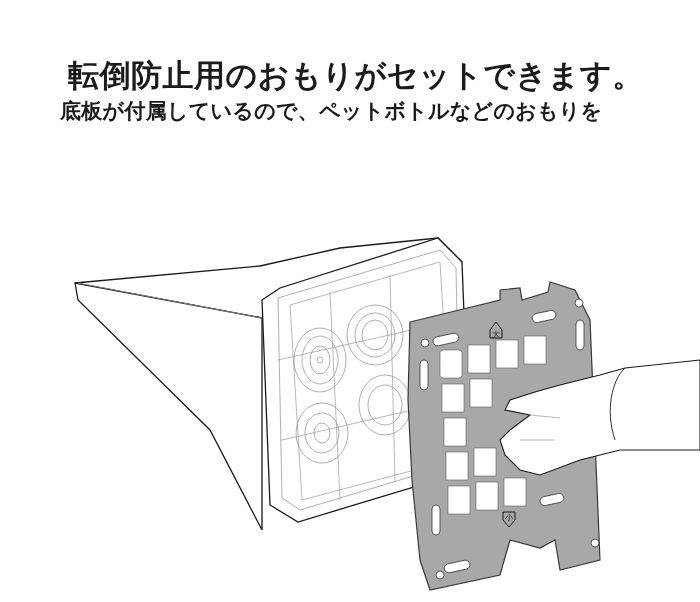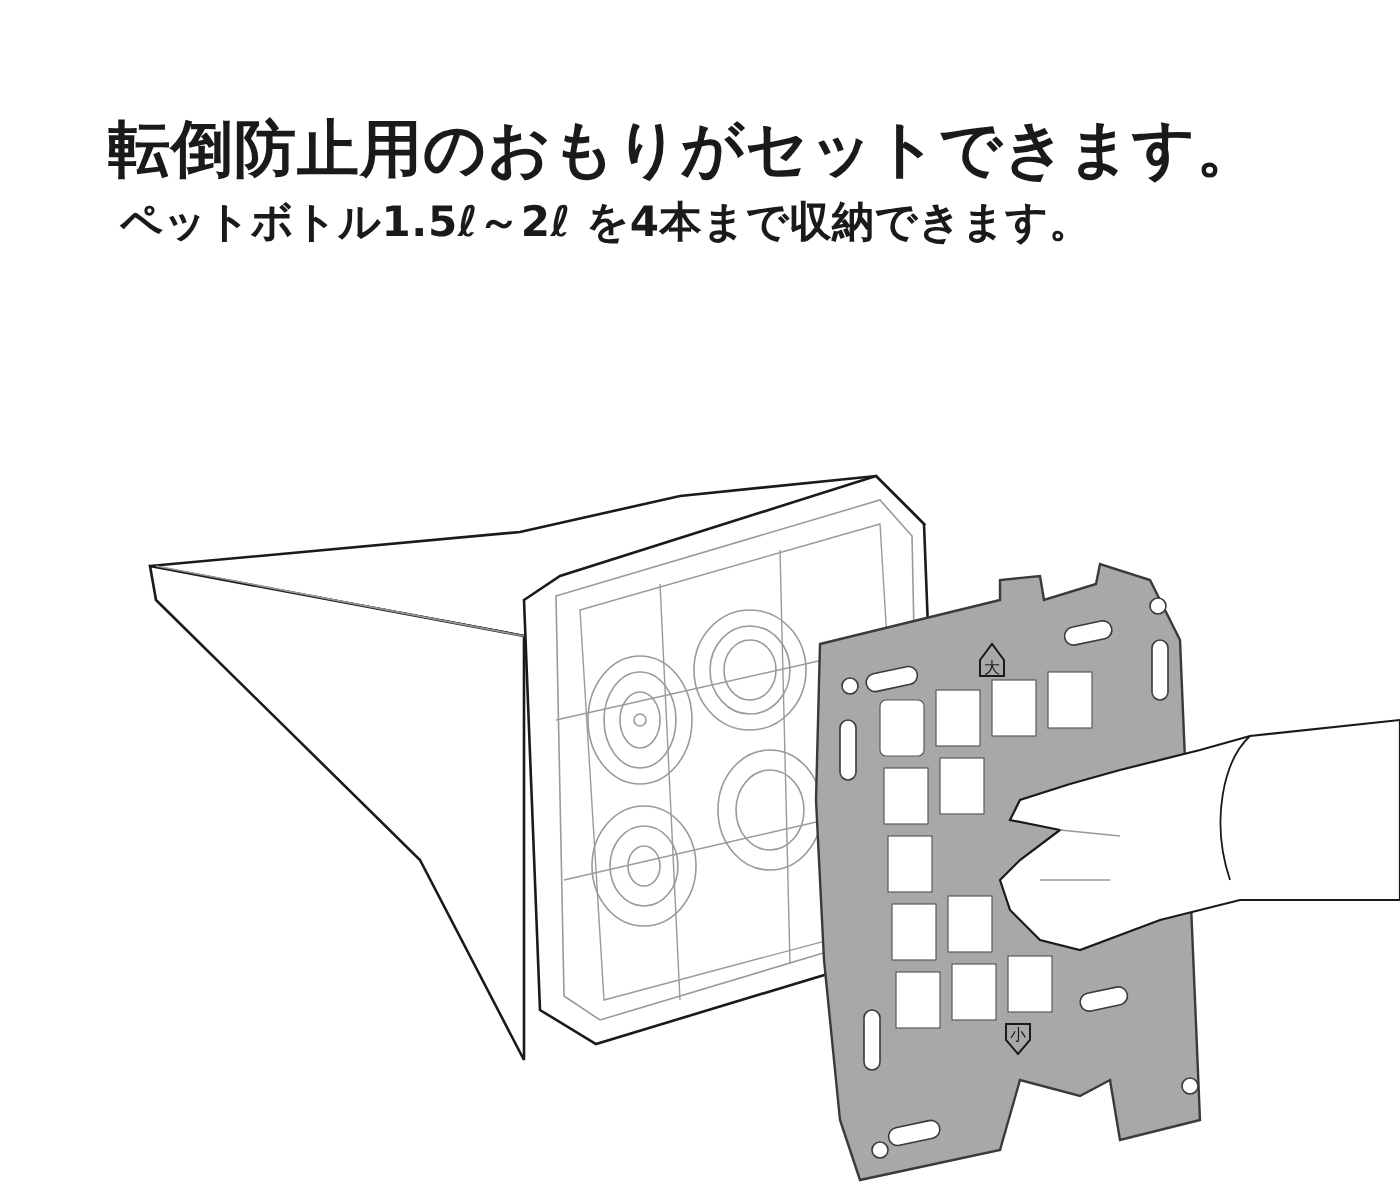--- a/index.html
+++ b/index.html
@@ -2,42 +2,42 @@
 <html><head>
 <meta charset="utf-8">
 <style>
   html, body { margin: 0; padding: 0; background: #ffffff; }
   body {
     width: 700px; height: 602px; overflow: hidden; position: relative;
     font-family: "DejaVu Sans", "Liberation Sans", sans-serif;
     color: #1a1a1a;
   }
   .headline {
-    position: absolute; left: 54px; top: 34px;
+    position: absolute; left: 68px; top: 34px;
     font-size: 31px; font-weight: bold; letter-spacing: 0.5px;
     white-space: nowrap; line-height: 40px;
   }
   .body-text {
     position: absolute; left: 60px; top: 94px;
     font-size: 21px; font-weight: bold; line-height: 34px;
     white-space: nowrap; letter-spacing: 0.3px;
   }
   .body-text div { height: 34px; }
   .illustration {
     position: absolute; left: 0; top: 210px; width: 700px; height: 392px;
   }
   svg text { font-family: "DejaVu Sans", sans-serif; }
 </style>
 </head>
 <body>
 
 <h1 class="headline">転倒防止用のおもりがセットできます。</h1>
 
 <div class="body-text">
-  <div>ペットボトル1.5ℓ～2ℓ を4本まで収納できます。</div>
+  <div>底板が付属しているので、ペットボトルなどのおもりを</div>
 </div>
 
 <div class="illustration">
   <svg width="700" height="392" viewBox="0 210 700 392" xmlns="http://www.w3.org/2000/svg">
 
     <g>
       <path d="M75 283 L260 266 L340 248 L438 238 L462 262 L262 318 Z" fill="#ffffff" stroke="#1a1a1a" stroke-width="1.3"></path>
       <path d="M75 283 L78 300 L210 430 L262 530 L262 318 Z" fill="#ffffff" stroke="#1a1a1a" stroke-width="1.3"></path>
       <line x1="78" y1="283" x2="262" y2="318" stroke="#9a9a9a" stroke-width="0.8"></line>
     </g>

